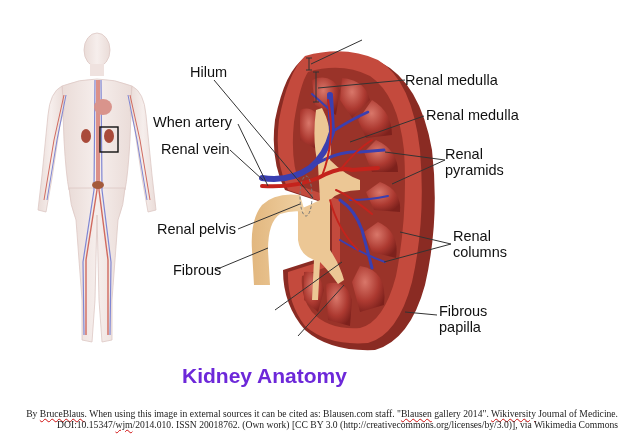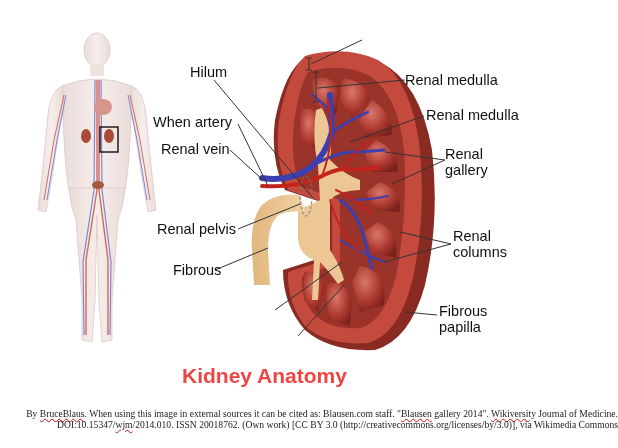--- a/index.html
+++ b/index.html
@@ -1,19 +1,19 @@
 <!DOCTYPE html>
 <html><head>
 <meta charset="utf-8">
 <style>
   html, body { margin:0; padding:0; background:#ffffff; }
   body { width:618px; height:448px; position:relative; overflow:hidden; font-family:"Liberation Sans", sans-serif; }
   #stage { position:absolute; left:0; top:0; width:618px; height:448px; }
   .label { position:absolute; font-family:"Liberation Sans", sans-serif; font-size:14.5px; color:#111; line-height:16px; white-space:nowrap; }
-  .title { position:absolute; left:182px; top:364px; font-family:"Liberation Sans", sans-serif; font-weight:bold; font-size:21px; color:#ef4444; white-space:nowrap; }
+  .title { position:absolute; left:182px; top:364px; font-family:"Liberation Sans", sans-serif; font-weight:bold; font-size:21px; color:#6d28d9; white-space:nowrap; }
   .caption { position:absolute; left:0; top:408px; width:618px; text-align:right; font-family:"Liberation Serif", serif; font-size:9.6px; color:#222; line-height:11px; }
   .squig { text-decoration: underline wavy #d01010; text-decoration-thickness:1px; text-underline-offset:1px; }
 </style>
 </head>
 <body>
 
 <div id="stage">
 
   <svg width="618" height="448" viewBox="0 0 618 448" style="position:absolute;left:0;top:0">
     <defs>
@@ -134,21 +134,21 @@
       <line x1="238" y1="229" x2="300" y2="204"></line>
       <line x1="215" y1="270" x2="268" y2="248"></line>
       <line x1="275" y1="310" x2="342" y2="262"></line>
       <line x1="298" y1="336" x2="344" y2="285"></line>
     </g>
   </svg>
 
   <span class="label" style="left:405px;top:72px">Renal medulla</span>
   <span class="label" style="left:426px;top:107px">Renal medulla</span>
   <span class="label" style="left:445px;top:146px">Renal</span>
-  <span class="label" style="left:445px;top:162px">gallery</span>
+  <span class="label" style="left:445px;top:162px">pyramids</span>
   <span class="label" style="left:453px;top:228px">Renal</span>
   <span class="label" style="left:453px;top:244px">columns</span>
   <span class="label" style="left:439px;top:303px">Fibrous</span>
   <span class="label" style="left:439px;top:319px">papilla</span>
 
   <span class="label" style="left:190px;top:64px">Hilum</span>
   <span class="label" style="left:153px;top:114px">When artery</span>
   <span class="label" style="left:161px;top:141px">Renal vein</span>
   <span class="label" style="left:157px;top:221px">Renal pelvis</span>
   <span class="label" style="left:173px;top:262px">Fibrous</span>

